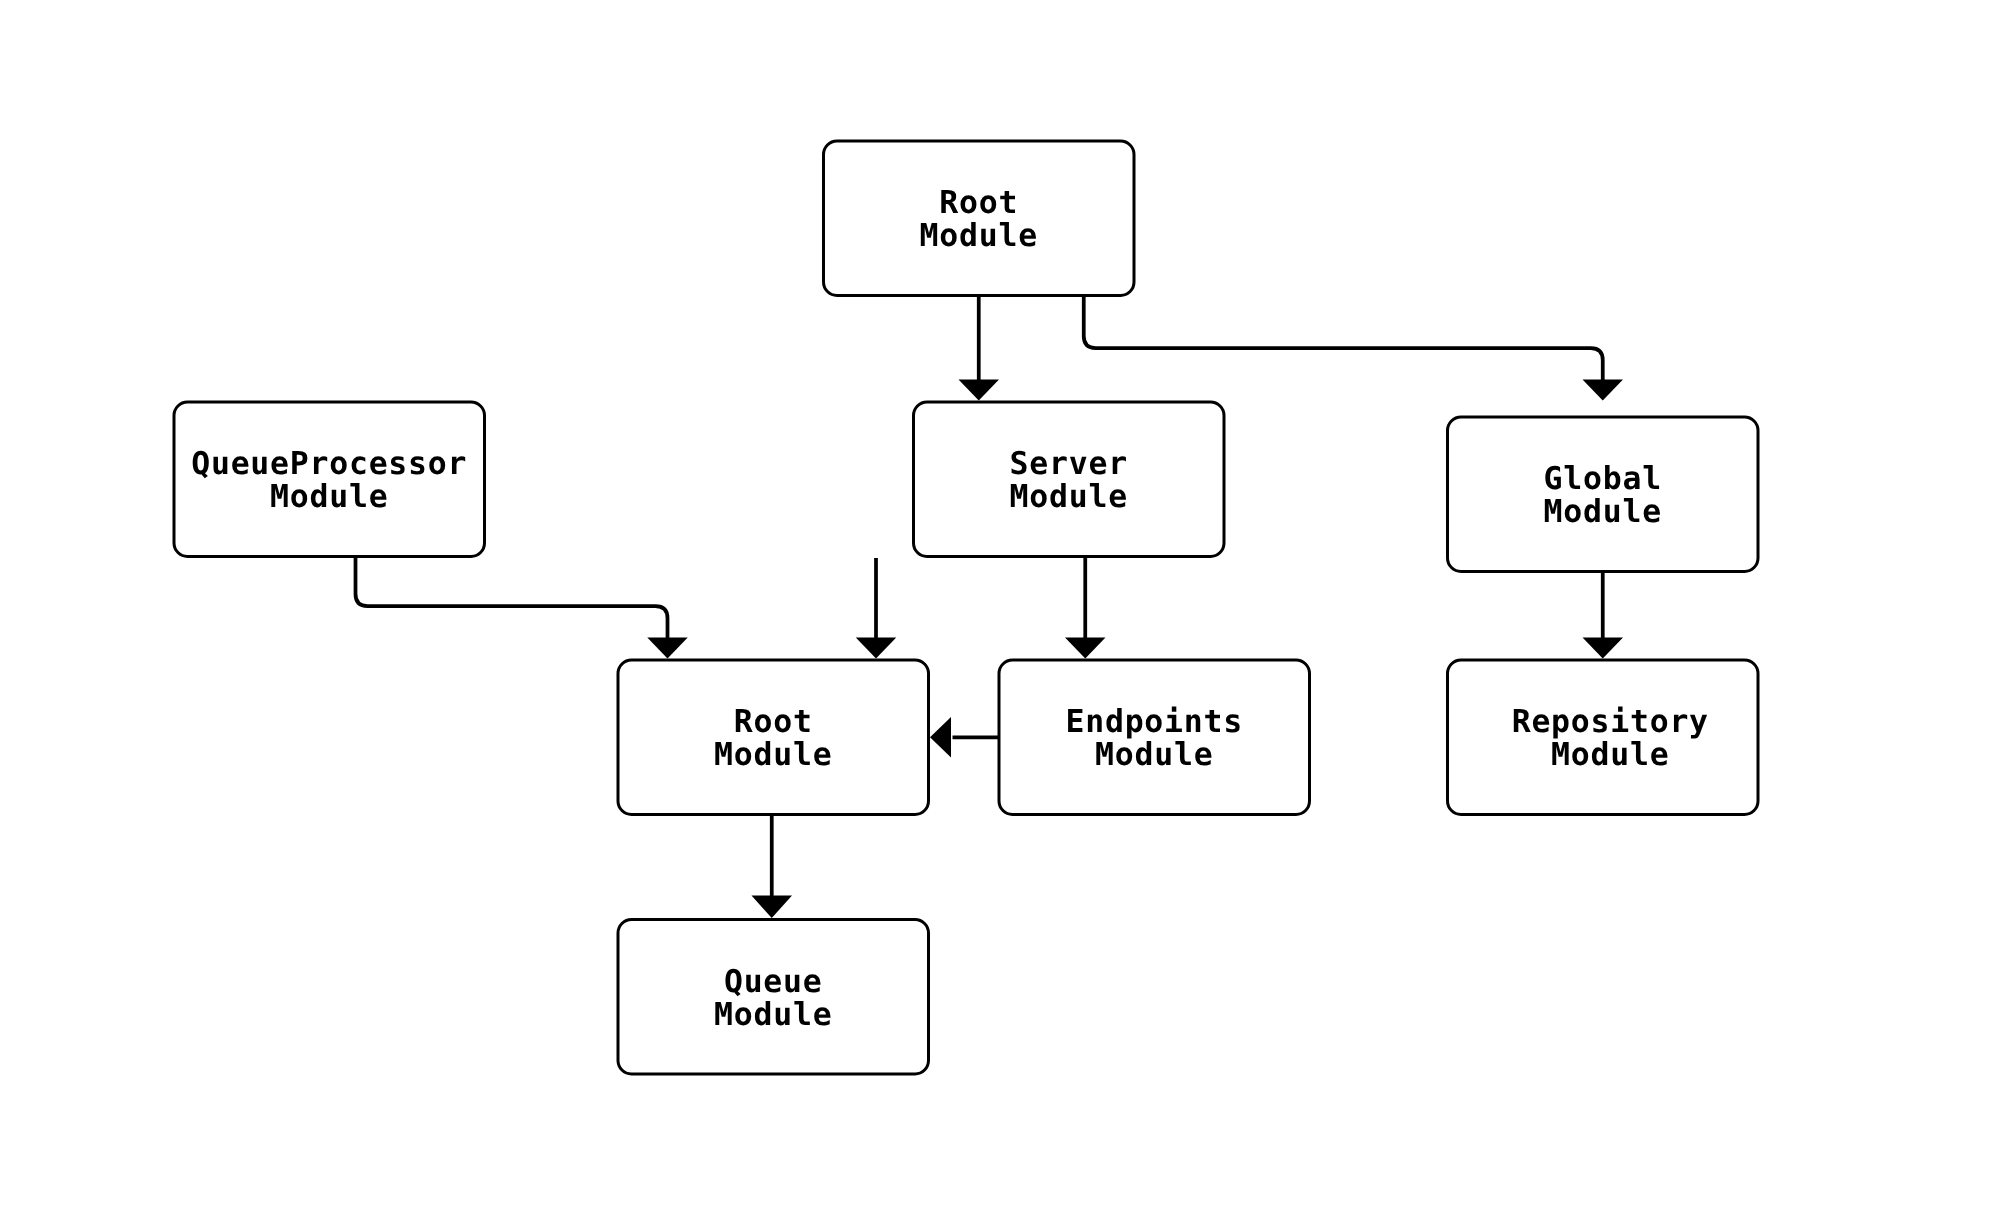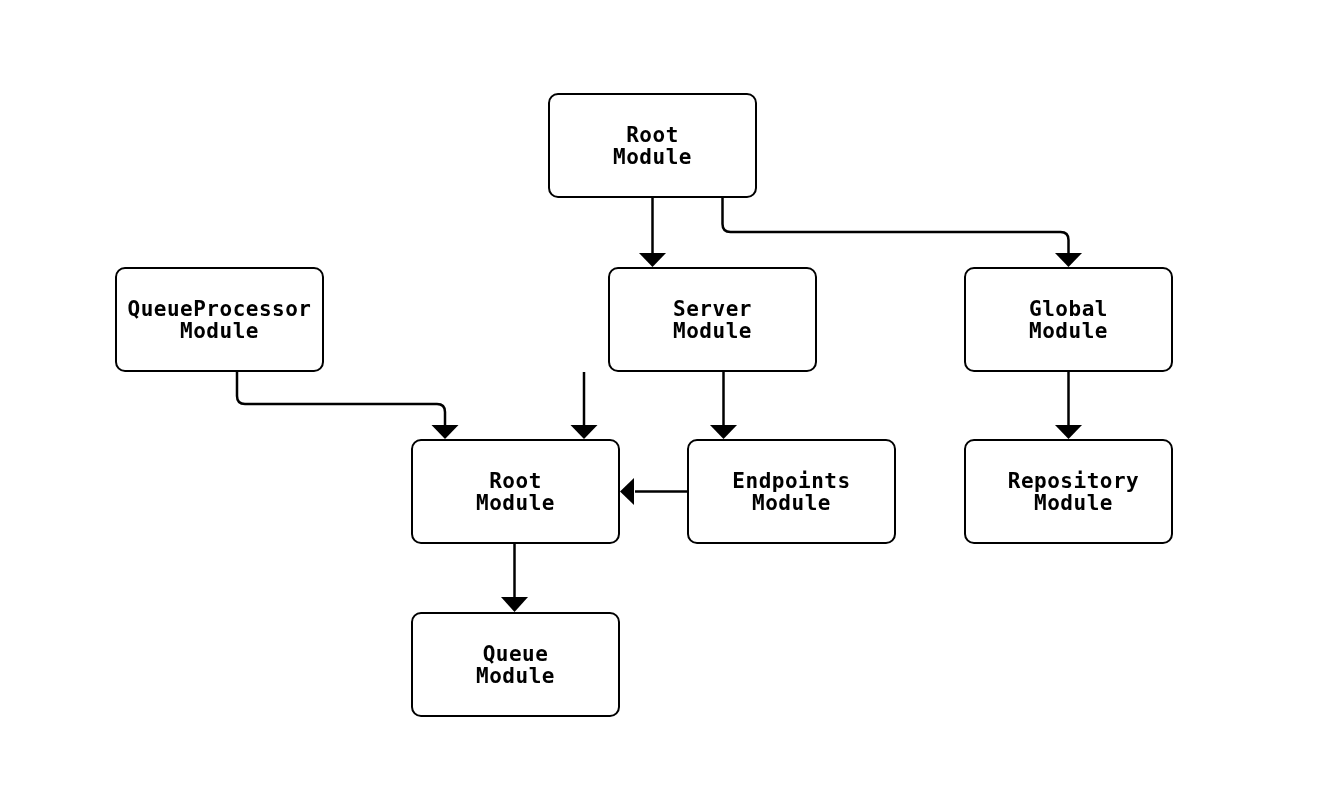--- a/index.html
+++ b/index.html
@@ -109,31 +109,31 @@
   <div class="node" style="left:115px; top:267px;">
     <span class="node-label">QueueProcessor
 Module</span>
   </div>
 
   <div class="node" style="left:564px; top:267px;margin-left:44px;">
     <span class="node-label">Server
 Module</span>
   </div>
 
-  <div class="node" style="left:964px; top:267px;">
+  <div class="node" style="left:964px; top:277px;">
     <span class="node-label">Global
 Module</span>
   </div>
 
   <div class="node" style="left:411px; top:439px;">
     <span class="node-label">Root
 Module</span>
   </div>
 
-  <div class="node" style="left:687px; top:439px;align-items:center;">
+  <div class="node" style="left:665px; top:439px;align-items:center;">
     <span class="node-label">Endpoints
 Module</span>
   </div>
 
   <div class="node" style="left:964px; top:439px;padding-left:10px;">
     <span class="node-label">Repository
 Module</span>
   </div>
 
   <div class="node" style="left:411px; top:612px;">

